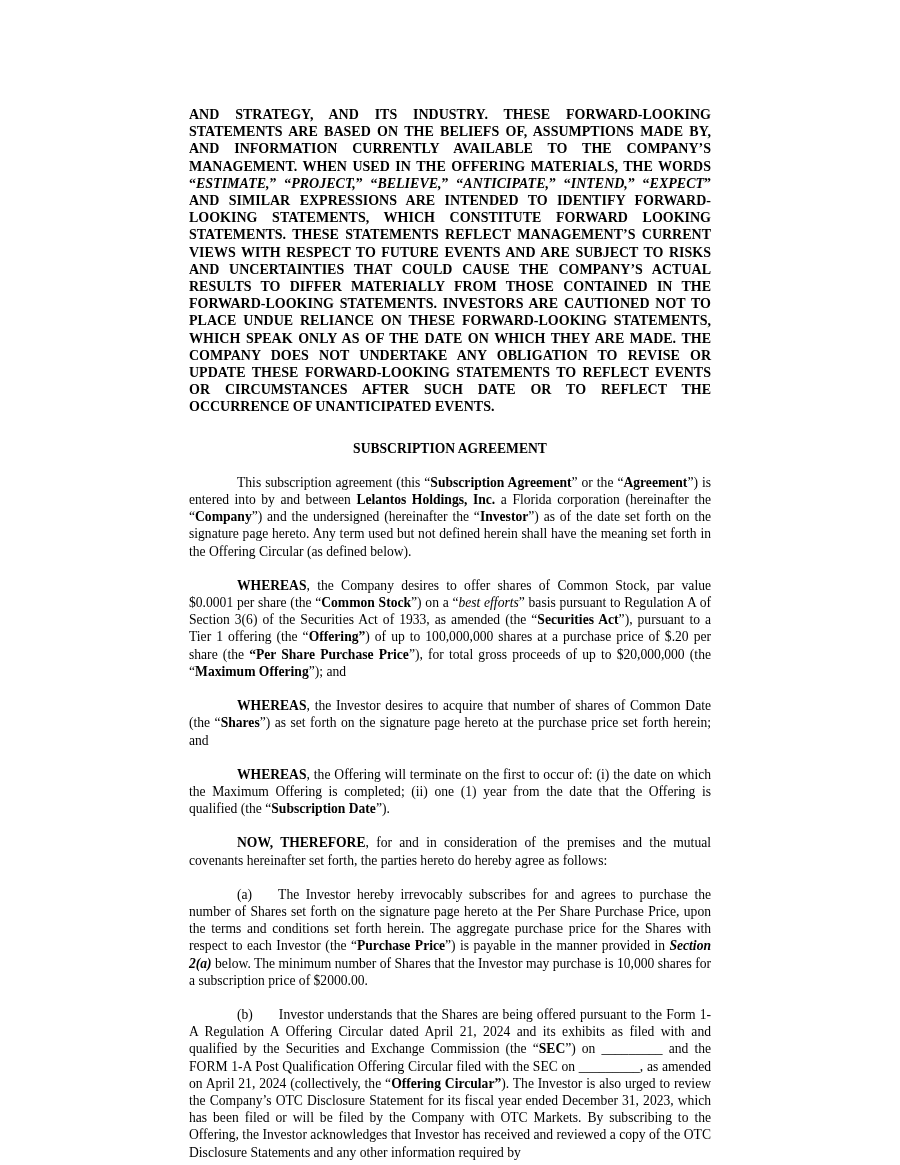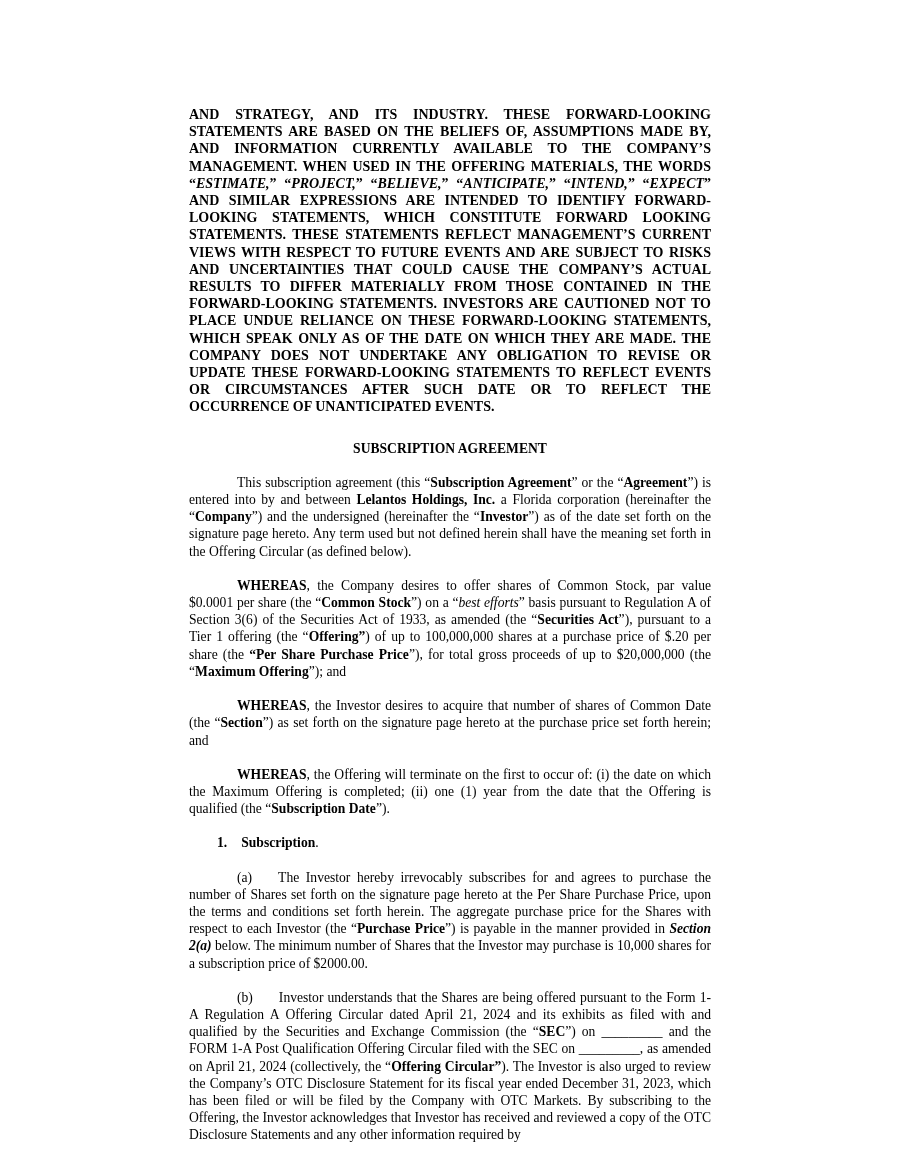--- a/index.html
+++ b/index.html
@@ -28,18 +28,18 @@
   .i { font-style: italic; }
 </style>
 </head>
 <body>
 
 <div class="page">
   <p class="para caps"><span class="b">AND STRATEGY, AND ITS INDUSTRY. THESE FORWARD-LOOKING STATEMENTS ARE BASED ON THE BELIEFS OF, ASSUMPTIONS MADE BY, AND INFORMATION CURRENTLY AVAILABLE TO THE COMPANY’S MANAGEMENT. WHEN USED IN THE OFFERING MATERIALS, THE WORDS “</span><span class="b i">ESTIMATE,</span><span class="b">” “</span><span class="b i">PROJECT,</span><span class="b">” “</span><span class="b i">BELIEVE,</span><span class="b">” “</span><span class="b i">ANTICIPATE,</span><span class="b">” “</span><span class="b i">INTEND,</span><span class="b">” “</span><span class="b i">EXPECT</span><span class="b">” AND SIMILAR EXPRESSIONS ARE INTENDED TO IDENTIFY FORWARD-LOOKING STATEMENTS, WHICH CONSTITUTE FORWARD LOOKING STATEMENTS. THESE STATEMENTS REFLECT MANAGEMENT’S CURRENT VIEWS WITH RESPECT TO FUTURE EVENTS AND ARE SUBJECT TO RISKS AND UNCERTAINTIES THAT COULD CAUSE THE COMPANY’S ACTUAL RESULTS TO DIFFER MATERIALLY FROM THOSE CONTAINED IN THE FORWARD-LOOKING STATEMENTS. INVESTORS ARE CAUTIONED NOT TO PLACE UNDUE RELIANCE ON THESE FORWARD-LOOKING STATEMENTS, WHICH SPEAK ONLY AS OF THE DATE ON WHICH THEY ARE MADE. THE COMPANY DOES NOT UNDERTAKE ANY OBLIGATION TO REVISE OR UPDATE THESE FORWARD-LOOKING STATEMENTS TO REFLECT EVENTS OR CIRCUMSTANCES AFTER SUCH DATE OR TO REFLECT THE OCCURRENCE OF UNANTICIPATED EVENTS.</span></p>
   <p class="para center mt">SUBSCRIPTION AGREEMENT</p>
   <p class="para indent"><span>This subscription agreement (this “</span><span class="b">Subscription Agreement</span><span>” or the “</span><span class="b">Agreement</span><span>”) is entered into by and between </span><span class="b">Lelantos Holdings, Inc.</span><span> a Florida corporation (hereinafter the “</span><span class="b">Company</span><span>”) and the undersigned (hereinafter the “</span><span class="b">Investor</span><span>”) as of the date set forth on the signature page hereto. Any term used but not defined herein shall have the meaning set forth in the Offering Circular (as defined below).</span></p>
   <p class="para indent"><span class="b">WHEREAS</span><span>, the Company desires to offer shares of Common Stock, par value $0.0001 per share (the “</span><span class="b">Common Stock</span><span>”) on a “</span><span class="i">best efforts</span><span>” basis pursuant to Regulation A of Section 3(6) of the Securities Act of 1933, as amended (the “</span><span class="b">Securities Act</span><span>”), pursuant to a Tier 1 offering (the “</span><span class="b">Offering”</span><span>) of up to 100,000,000 shares at a purchase price of $.20 per share (the </span><span class="b">“Per Share Purchase Price</span><span>”), for total gross proceeds of up to $20,000,000 (the “</span><span class="b">Maximum Offering</span><span>”); and</span></p>
-  <p class="para indent"><span class="b">WHEREAS</span><span>, the Investor desires to acquire that number of shares of Common Date (the “</span><span class="b">Section</span><span>”) as set forth on the signature page hereto at the purchase price set forth herein; and</span></p>
+  <p class="para indent"><span class="b">WHEREAS</span><span>, the Investor desires to acquire that number of shares of Common Date (the “</span><span class="b">Shares</span><span>”) as set forth on the signature page hereto at the purchase price set forth herein; and</span></p>
   <p class="para indent"><span class="b">WHEREAS</span><span>, the Offering will terminate on the first to occur of: (i) the date on which the Maximum Offering is completed; (ii) one (1) year from the date that the Offering is qualified (the “</span><span class="b">Subscription Date</span><span>”).</span></p>
-  <p class="para numbered"><span class="b">1.</span><span class="tab" style="width: 14px;"></span><span class="b">Subscription</span><span>.</span></p>
+  <p class="para indent"><span class="b">NOW, THEREFORE</span><span>, for and in consideration of the premises and the mutual covenants hereinafter set forth, the parties hereto do hereby agree as follows:</span></p>
   <p class="para indent"><span>(a)</span><span class="tab" style="width: 26px;"></span><span>The Investor hereby irrevocably subscribes for and agrees to purchase the number of Shares set forth on the signature page hereto at the Per Share Purchase Price, upon the terms and conditions set forth herein. The aggregate purchase price for the Shares with respect to each Investor (the “</span><span class="b">Purchase Price</span><span>”) is payable in the manner provided in </span><span class="b i">Section 2(a)</span><span> below. The minimum number of Shares that the Investor may purchase is 10,000 shares for a subscription price of $2000.00.</span></p>
   <p class="para indent"><span>(b)</span><span class="tab" style="width: 26px;"></span><span>Investor understands that the Shares are being offered pursuant to the Form 1-A Regulation A Offering Circular dated April 21, 2024 and its exhibits as filed with and qualified by the Securities and Exchange Commission (the “</span><span class="b">SEC</span><span>”) on _________ and the FORM 1-A Post Qualification Offering Circular filed with the SEC on _________, as amended on April 21, 2024 (collectively, the “</span><span class="b">Offering Circular”</span><span>). The Investor is also urged to review the Company’s OTC Disclosure Statement for its fiscal year ended December 31, 2023, which has been filed or will be filed by the Company with OTC Markets. By subscribing to the Offering, the Investor acknowledges that Investor has received and reviewed a copy of the OTC Disclosure Statements and any other information required by</span></p>
 </div>
 
 </body></html>

